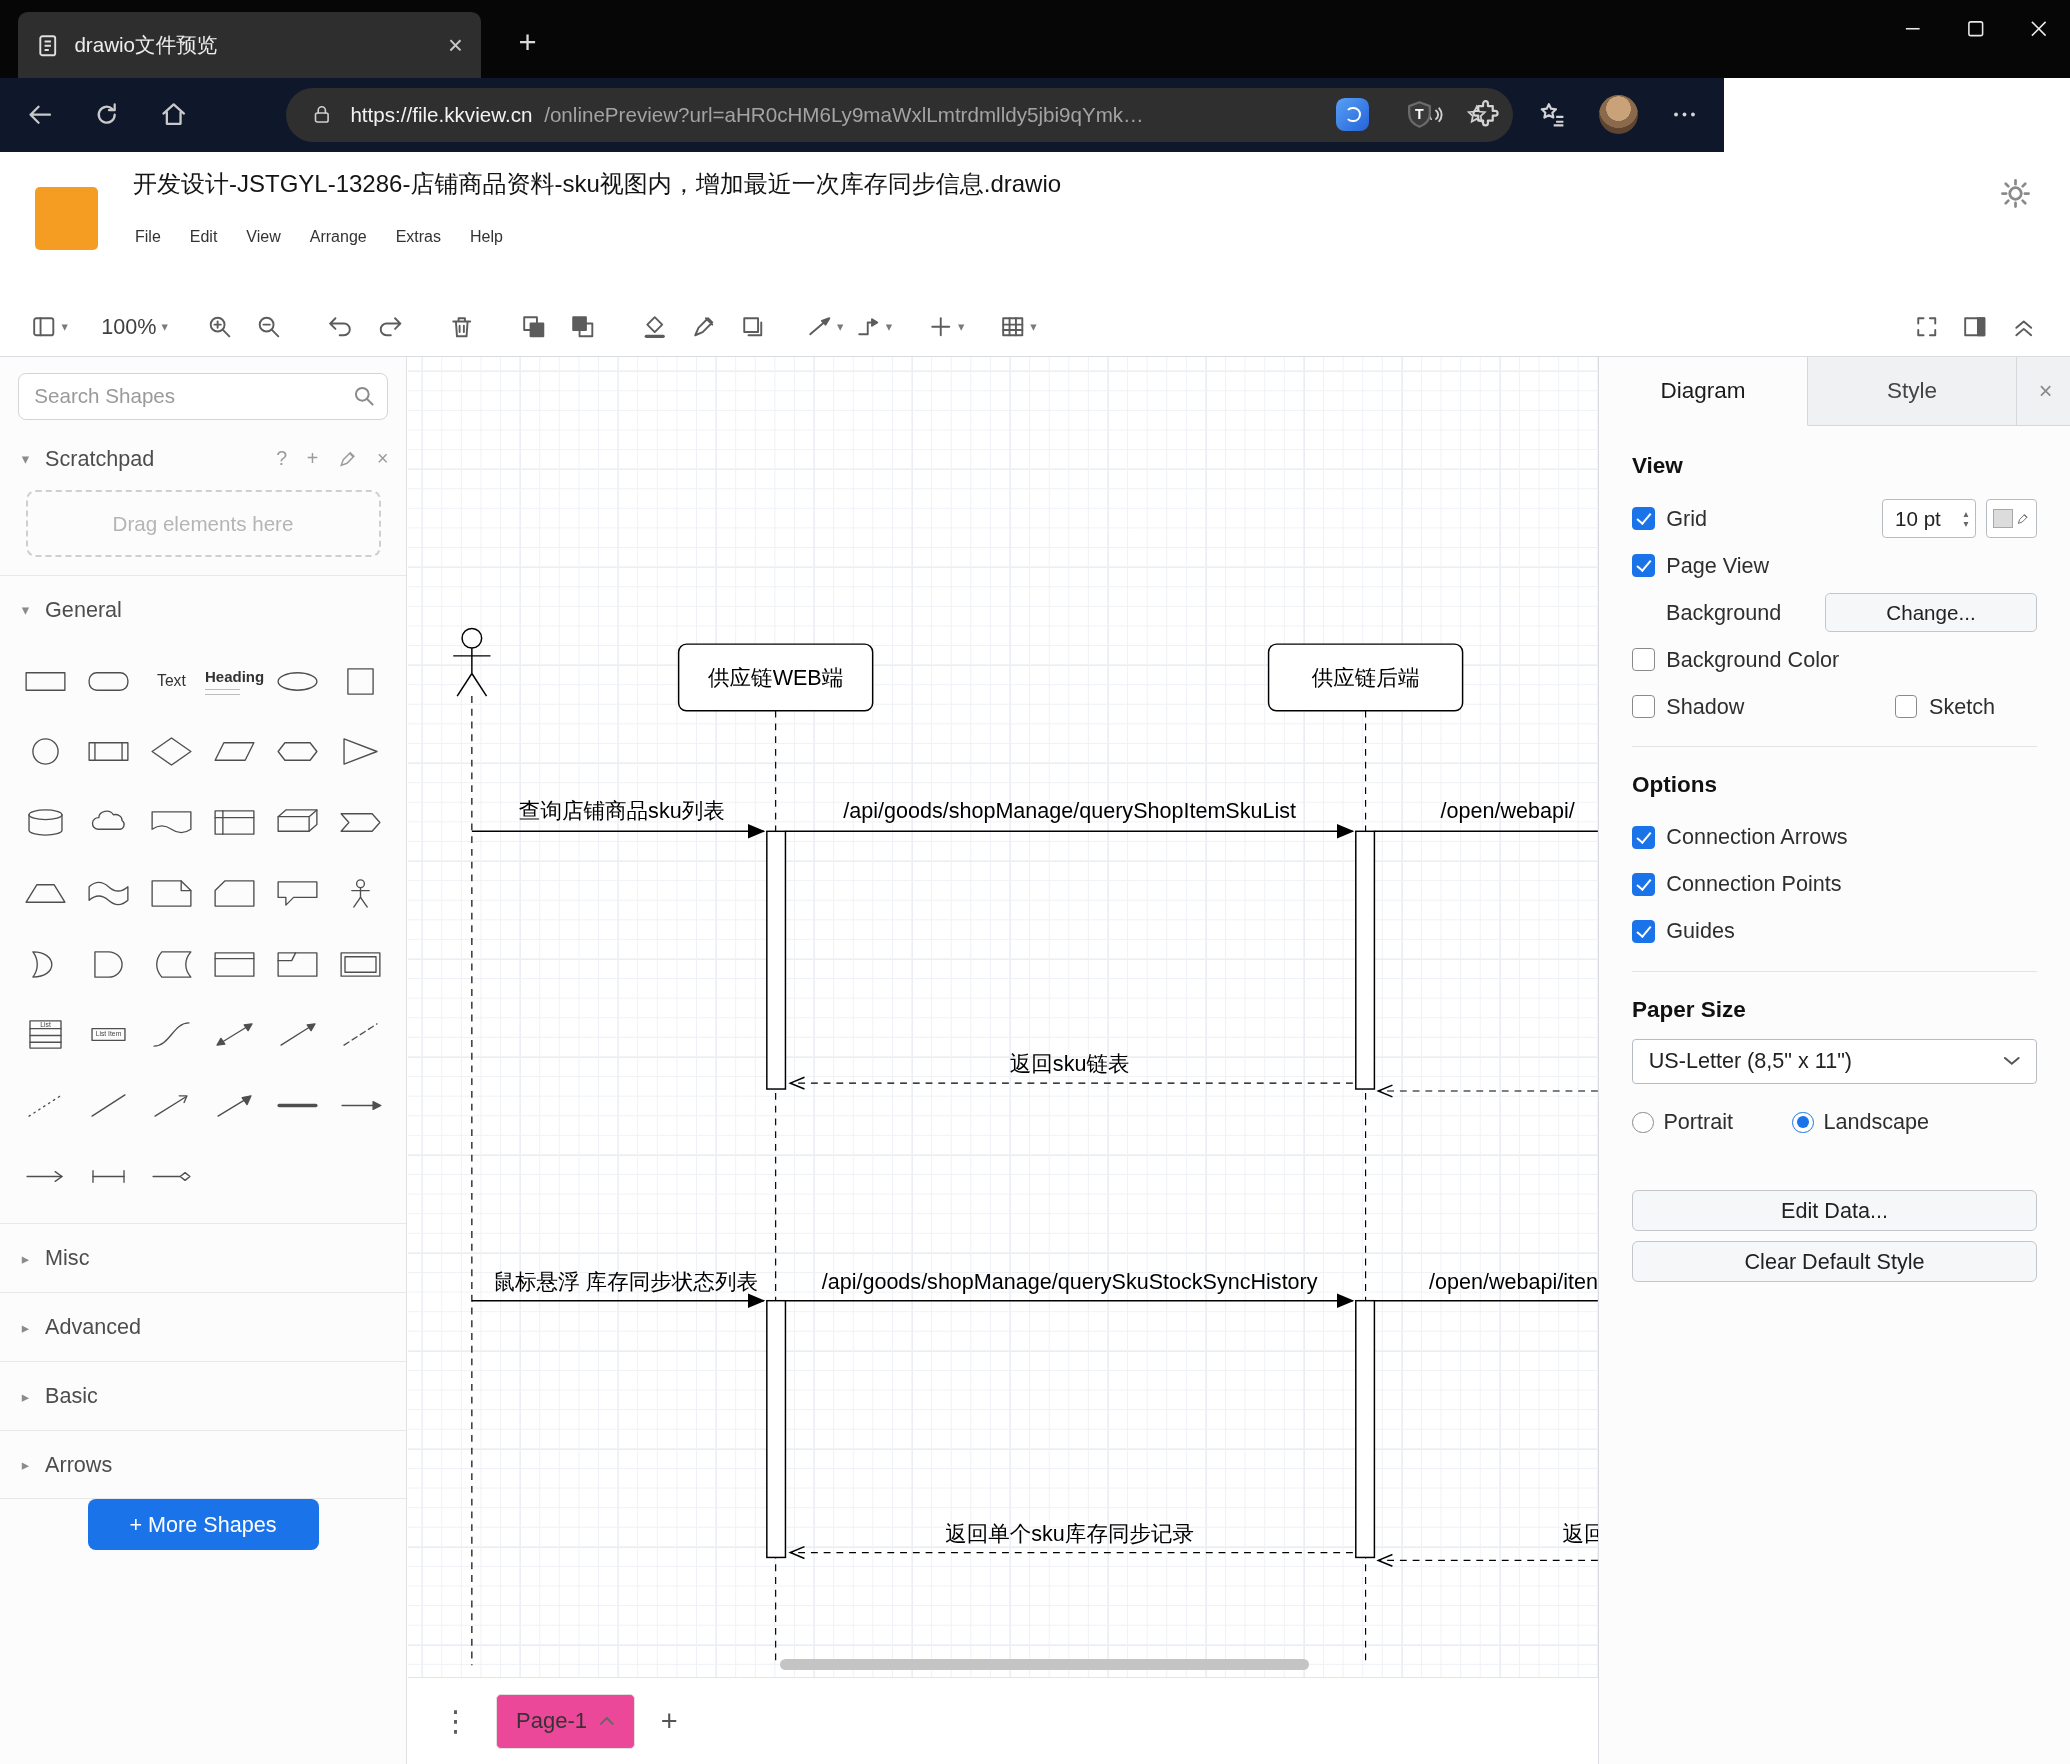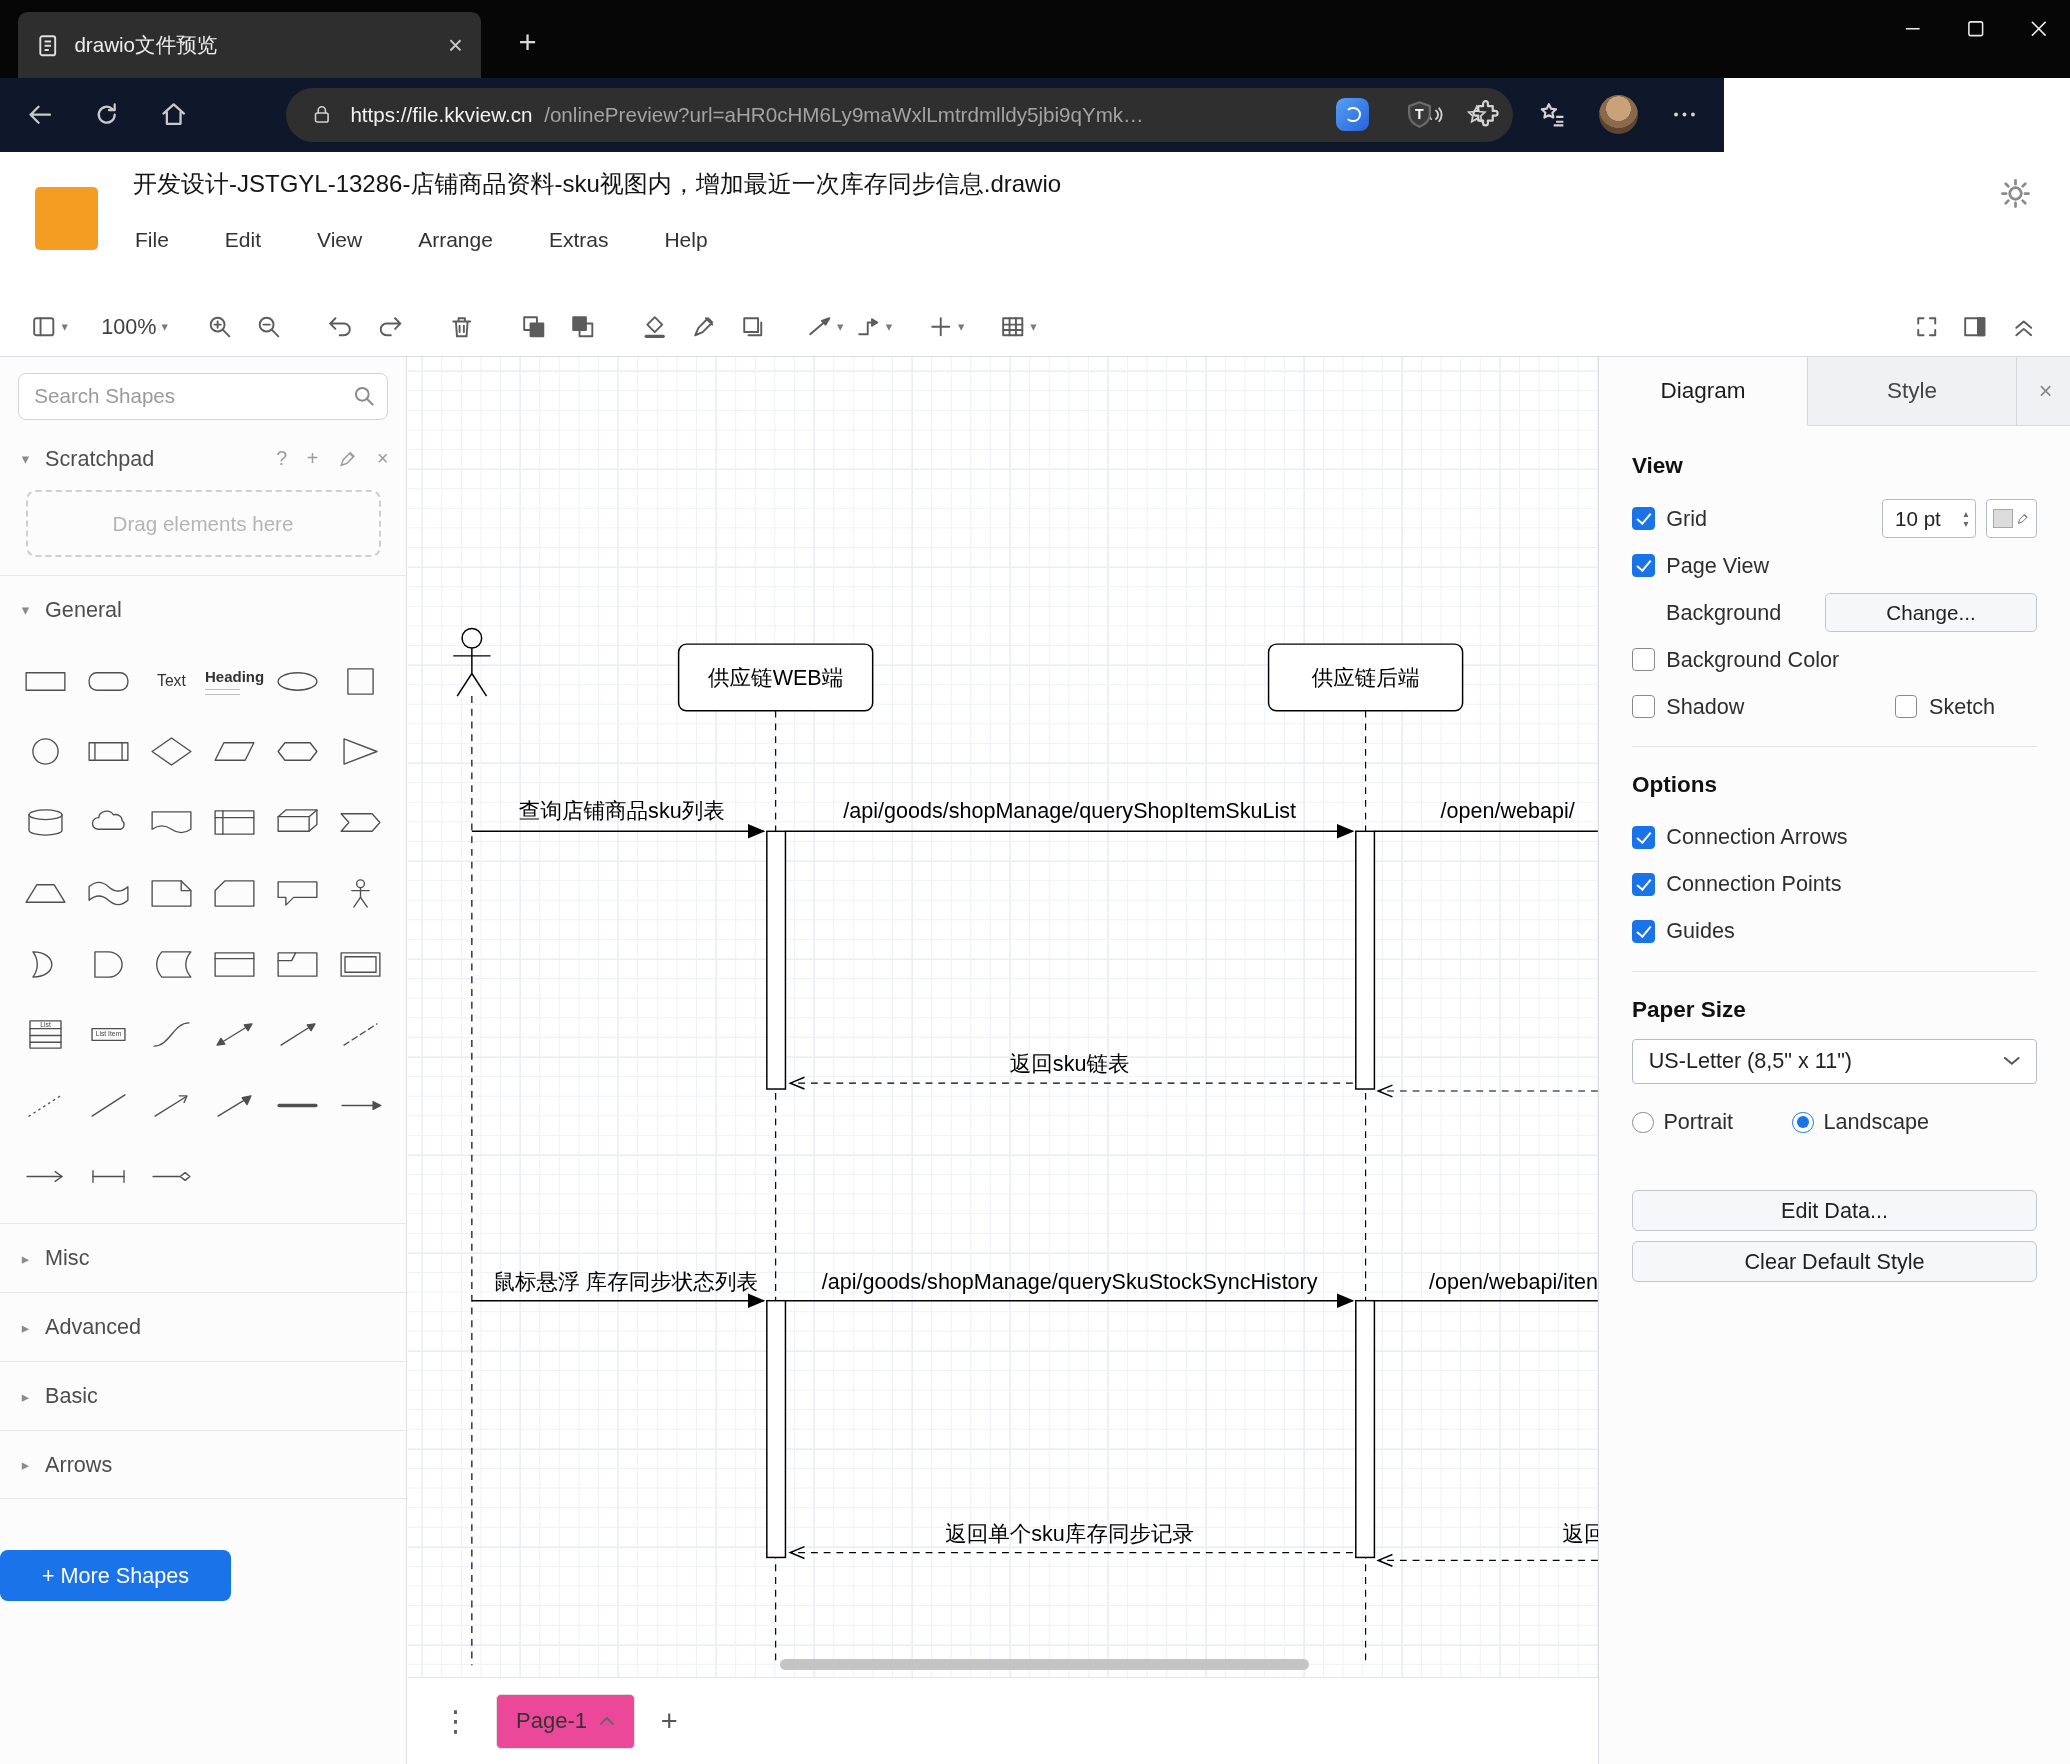--- a/index.html
+++ b/index.html
@@ -31,21 +31,21 @@
 .brico{width:39px;height:39px;display:flex;align-items:center;justify-content:center;color:#d4d4d4}
 .brico svg{stroke:currentColor;fill:none;stroke-width:1.8;stroke-linejoin:round}
 .avatar{width:39px;height:39px;border-radius:50%;background:radial-gradient(circle at 50% 35%,#caa27a 0 38%,#8a6a4a 39% 60%,#5f4430 61%)}
 .blueico{width:33px;height:33px;border-radius:8.8px;background:linear-gradient(135deg,#57a0f5,#2563d8);position:relative}
 .blueico::after{content:"";position:absolute;inset:8.8px;border-radius:50%;border:2.9px solid #fff;border-left-color:transparent}
 
 
 .appheader{position:absolute;left:0;top:152px;width:2070px;height:145px;background:#fff}
 .logo{position:absolute;left:35px;top:35px;width:63px;height:63px;border-radius:4.9px;background:#f59c23}
 .doc-title{position:absolute;left:133px;top:15.7px;font-size:24px;color:#141414;white-space:nowrap}
-.menubar{position:absolute;left:135px;top:76px;display:flex;gap:56px;font-size:21px;color:#333}
+.menubar{position:absolute;left:135px;top:76px;display:flex;gap:29px;font-size:16px;color:#333}
 .theme-toggle{position:absolute;right:33px;top:19.6px;width:43px;height:43px;display:flex;align-items:center;justify-content:center;color:#8a8a8a}
 .theme-toggle svg{stroke:currentColor;fill:none;stroke-width:2;stroke-linecap:round}
 
 
 .apptoolbar{position:absolute;left:0;top:297px;width:2070px;height:60px;background:#fff;border-bottom:1px solid #d9dce0;
   display:flex;align-items:center;padding-left:29px;gap:7.8px;color:#5c5c5c}
 .tbi{height:45px;min-width:41px;display:flex;align-items:center;justify-content:center;gap:4.9px;flex:none}
 .tbi svg{stroke:#5c5c5c;fill:none;stroke-width:1.8;stroke-linecap:round;stroke-linejoin:round}
 .chev{font-size:12.7px;color:#7a7a7a}
 .zoomlabel{font-size:21.6px;color:#3f3f3f}
@@ -65,21 +65,21 @@
 .sp-icons{margin-left:auto;display:flex;gap:19.6px;color:#9b9b9b;font-size:19.6px;align-items:center}
 .sp-icons svg{stroke:#9b9b9b;fill:none;stroke-width:1.8}
 .dragarea{margin:3.9px 25.5px 17.6px;height:67px;border:2px dashed #cfcfcf;border-radius:9.8px;display:flex;align-items:center;justify-content:center;color:#b5b5b5;font-size:20.6px}
 .shapegrid{display:grid;grid-template-columns:repeat(6,1fr);row-gap:15.7px;padding:9.8px 13.7px 19.6px}
 .cell{height:55px;display:flex;align-items:center;justify-content:center}
 .shp{stroke:#4f4f4f;fill:none;stroke-width:1.4;stroke-linejoin:round;stroke-linecap:round}
 .shptext{stroke:none;fill:#444;font-size:7px;text-anchor:middle;font-family:inherit}
 .textcell{font-size:15.7px;color:#333}
 .headcell span{display:block;font-size:15px;font-weight:bold;color:#333}
 .headcell i{display:block;width:35px;height:1px;background:#bdbdbd;margin-top:3.9px}
-.moreshapes-wrap{display:flex;justify-content:flex-start;margin-top:51px}
+.moreshapes-wrap{display:flex;justify-content:center;}
 .moreshapes{width:231px;height:51px;border:none;border-radius:7.8px;background:#1a73e8;color:#fff;font-size:21.6px;font-family:inherit;display:flex;align-items:center;justify-content:center}
 
 
 .canvas{position:absolute;left:408px;top:357px;width:1190px;height:1320px;overflow:hidden;background-color:#fff;
  background-image:
   linear-gradient(#eef2f6 1px,transparent 1px),
   linear-gradient(90deg,#eef2f6 1px,transparent 1px),
   linear-gradient(#dde4eb 1px,transparent 1px),
   linear-gradient(90deg,#dde4eb 1px,transparent 1px);
  background-size:19.6px 19.6px,19.6px 19.6px,98px 98px,98px 98px;

